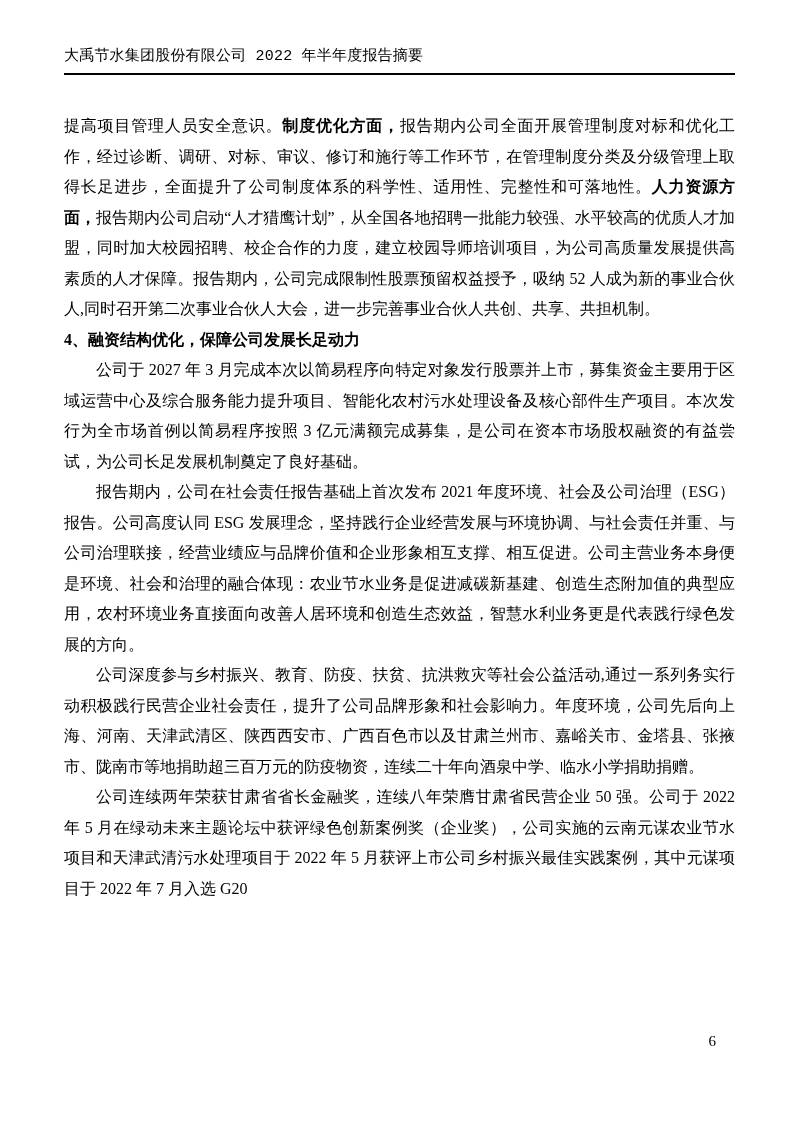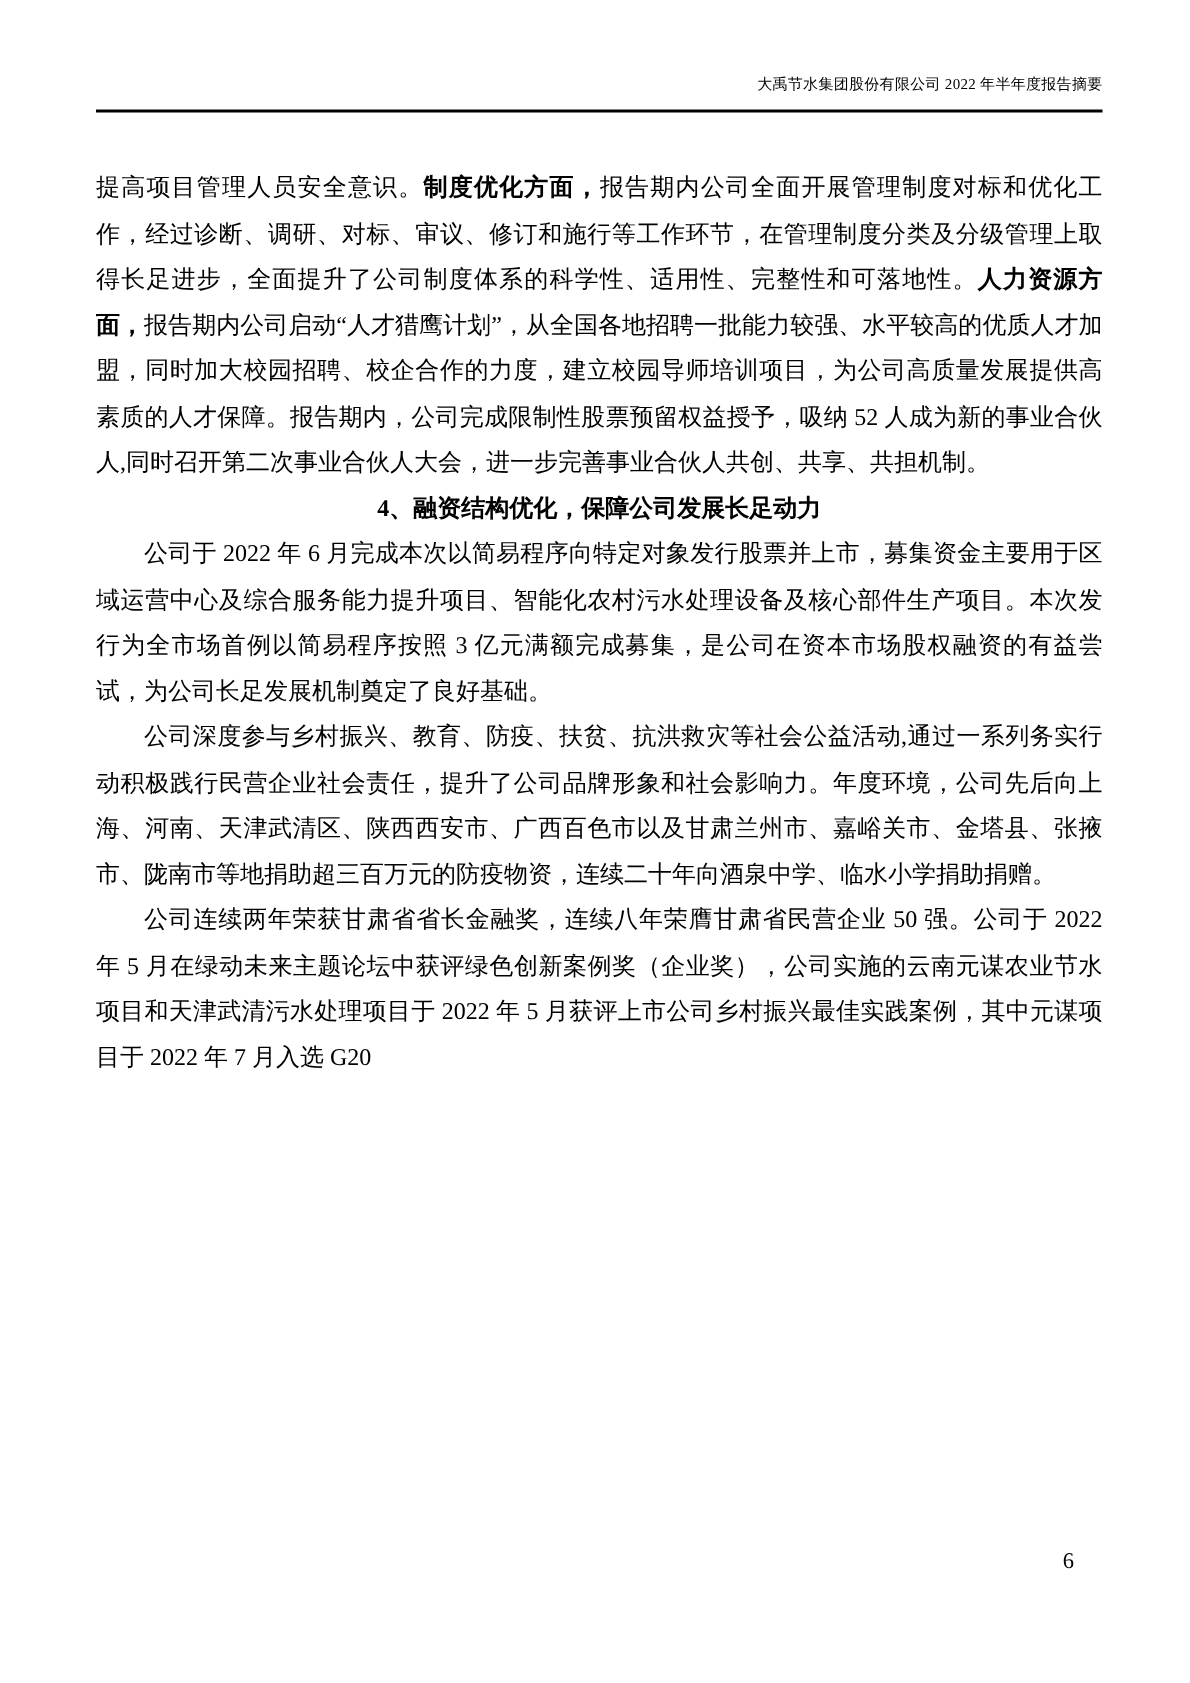--- a/index.html
+++ b/index.html
@@ -12,24 +12,24 @@
     width: 793px;
     height: 1122px;
     box-sizing: border-box;
     background: #ffffff;
     color: #000000;
     padding: 47px 58px 0 64px;
     font-family: "Liberation Serif", "DejaVu Serif", serif;
     overflow: hidden;
   }
   .header-title {
-    text-align: right;
-    font-size: 10px;
+    font-size: 15px;
     line-height: 20px;
     letter-spacing: 0.2px;
+    font-family: Liberation Mono, monospace;
   }
   .header-rule {
     border: none;
     border-top: 2px solid #000000;
     margin: 6px 0 0 0;
   }
   .report-body {
     margin-top: 36px;
     font-size: 16px;
     line-height: 30.5px;
@@ -43,21 +43,21 @@
   }
   .para.no-indent {
     text-indent: 0;
   }
   .heading {
     margin: 0;
     padding: 0;
     font-size: 16px;
     font-weight: 700;
     line-height: 30.5px;
-    text-align: center;
+    text-align: left;
   }
   .run-bold {
     font-weight: 700;
   }
   .page-number {
     position: absolute;
     top: 1031px;
     right: 77px;
     font-size: 15px;
     line-height: 20px;
@@ -72,24 +72,25 @@
     <div class="header-title">大禹节水集团股份有限公司 2022 年半年度报告摘要</div>
     <hr class="header-rule">
   </header>
 
   <main class="report-body">
 
     <p class="para no-indent"><span>提高项目管理人员安全意识。</span><span class="run-bold">制度优化方面，</span><span>报告期内公司全面开展管理制度对标和优化工作，经过诊断、调研、对标、审议、修订和施行等工作环节，在管理制度分类及分级管理上取得长足进步，全面提升了公司制度体系的科学性、适用性、完整性和可落地性。</span><span class="run-bold">人力资源方面，</span><span>报告期内公司启动“人才猎鹰计划”，从全国各地招聘一批能力较强、水平较高的优质人才加盟，同时加大校园招聘、校企合作的力度，建立校园导师培训项目，为公司高质量发展提供高素质的人才保障。报告期内，公司完成限制性股票预留权益授予，吸纳 52 人成为新的事业合伙人,同时召开第二次事业合伙人大会，进一步完善事业合伙人共创、共享、共担机制。</span></p>
 
     <h3 class="heading">4、融资结构优化，保障公司发展长足动力</h3>
 
-    <p class="para">公司于 2022 年 6 月完成本次以简易程序向特定对象发行股票并上市，募集资金主要用于区域运营中心及综合服务能力提升项目、智能化农村污水处理设备及核心部件生产项目。本次发行为全市场首例以简易程序按照 3 亿元满额完成募集，是公司在资本市场股权融资的有益尝试，为公司长足发展机制奠定了良好基础。</p>
+    <p class="para">公司于 2027 年 3 月完成本次以简易程序向特定对象发行股票并上市，募集资金主要用于区域运营中心及综合服务能力提升项目、智能化农村污水处理设备及核心部件生产项目。本次发行为全市场首例以简易程序按照 3 亿元满额完成募集，是公司在资本市场股权融资的有益尝试，为公司长足发展机制奠定了良好基础。</p>
 
 
 
+    <p class="para">报告期内，公司在社会责任报告基础上首次发布 2021 年度环境、社会及公司治理（ESG）报告。公司高度认同 ESG 发展理念，坚持践行企业经营发展与环境协调、与社会责任并重、与公司治理联接，经营业绩应与品牌价值和企业形象相互支撑、相互促进。公司主营业务本身便是环境、社会和治理的融合体现：农业节水业务是促进减碳新基建、创造生态附加值的典型应用，农村环境业务直接面向改善人居环境和创造生态效益，智慧水利业务更是代表践行绿色发展的方向。</p>
 
     <p class="para">公司深度参与乡村振兴、教育、防疫、扶贫、抗洪救灾等社会公益活动,通过一系列务实行动积极践行民营企业社会责任，提升了公司品牌形象和社会影响力。年度环境，公司先后向上海、河南、天津武清区、陕西西安市、广西百色市以及甘肃兰州市、嘉峪关市、金塔县、张掖市、陇南市等地捐助超三百万元的防疫物资，连续二十年向酒泉中学、临水小学捐助捐赠。</p>
 
     <p class="para">公司连续两年荣获甘肃省省长金融奖，连续八年荣膺甘肃省民营企业 50 强。公司于 2022 年 5 月在绿动未来主题论坛中获评绿色创新案例奖（企业奖），公司实施的云南元谋农业节水项目和天津武清污水处理项目于 2022 年 5 月获评上市公司乡村振兴最佳实践案例，其中元谋项目于 2022 年 7 月入选 G20</p>
 
   </main>
 
   <footer>
     <span class="page-number">6</span>
   </footer>

